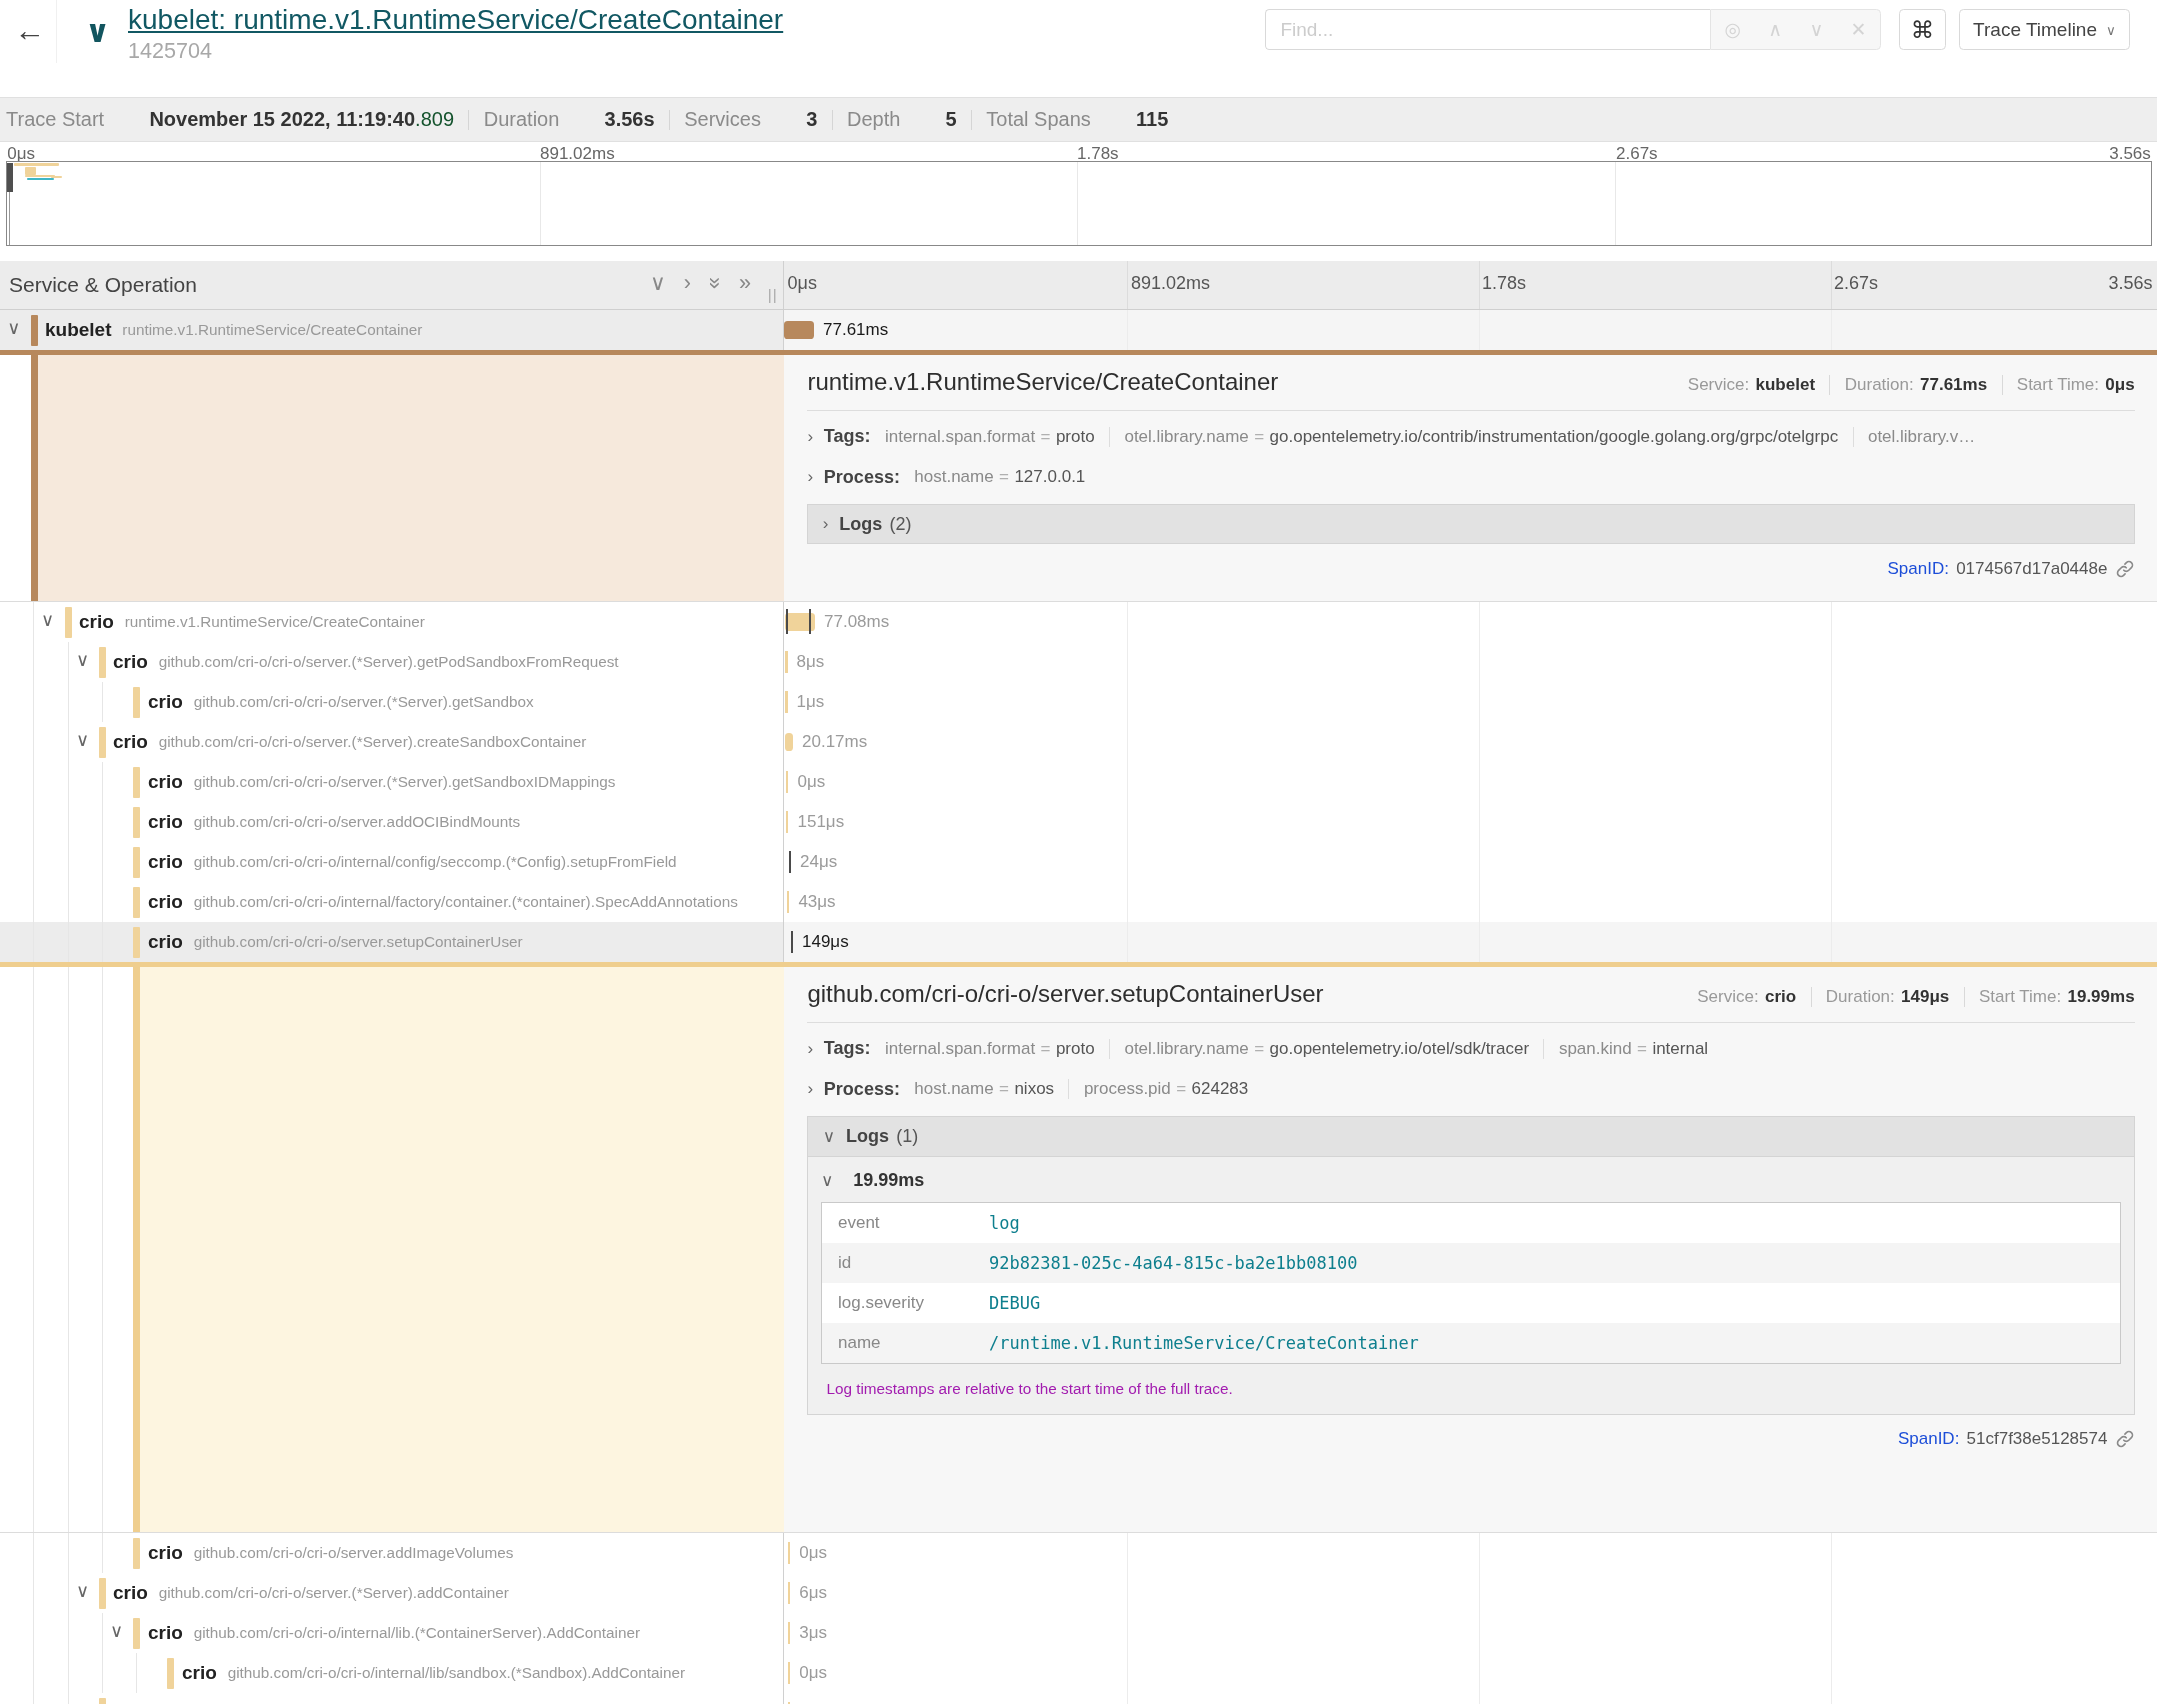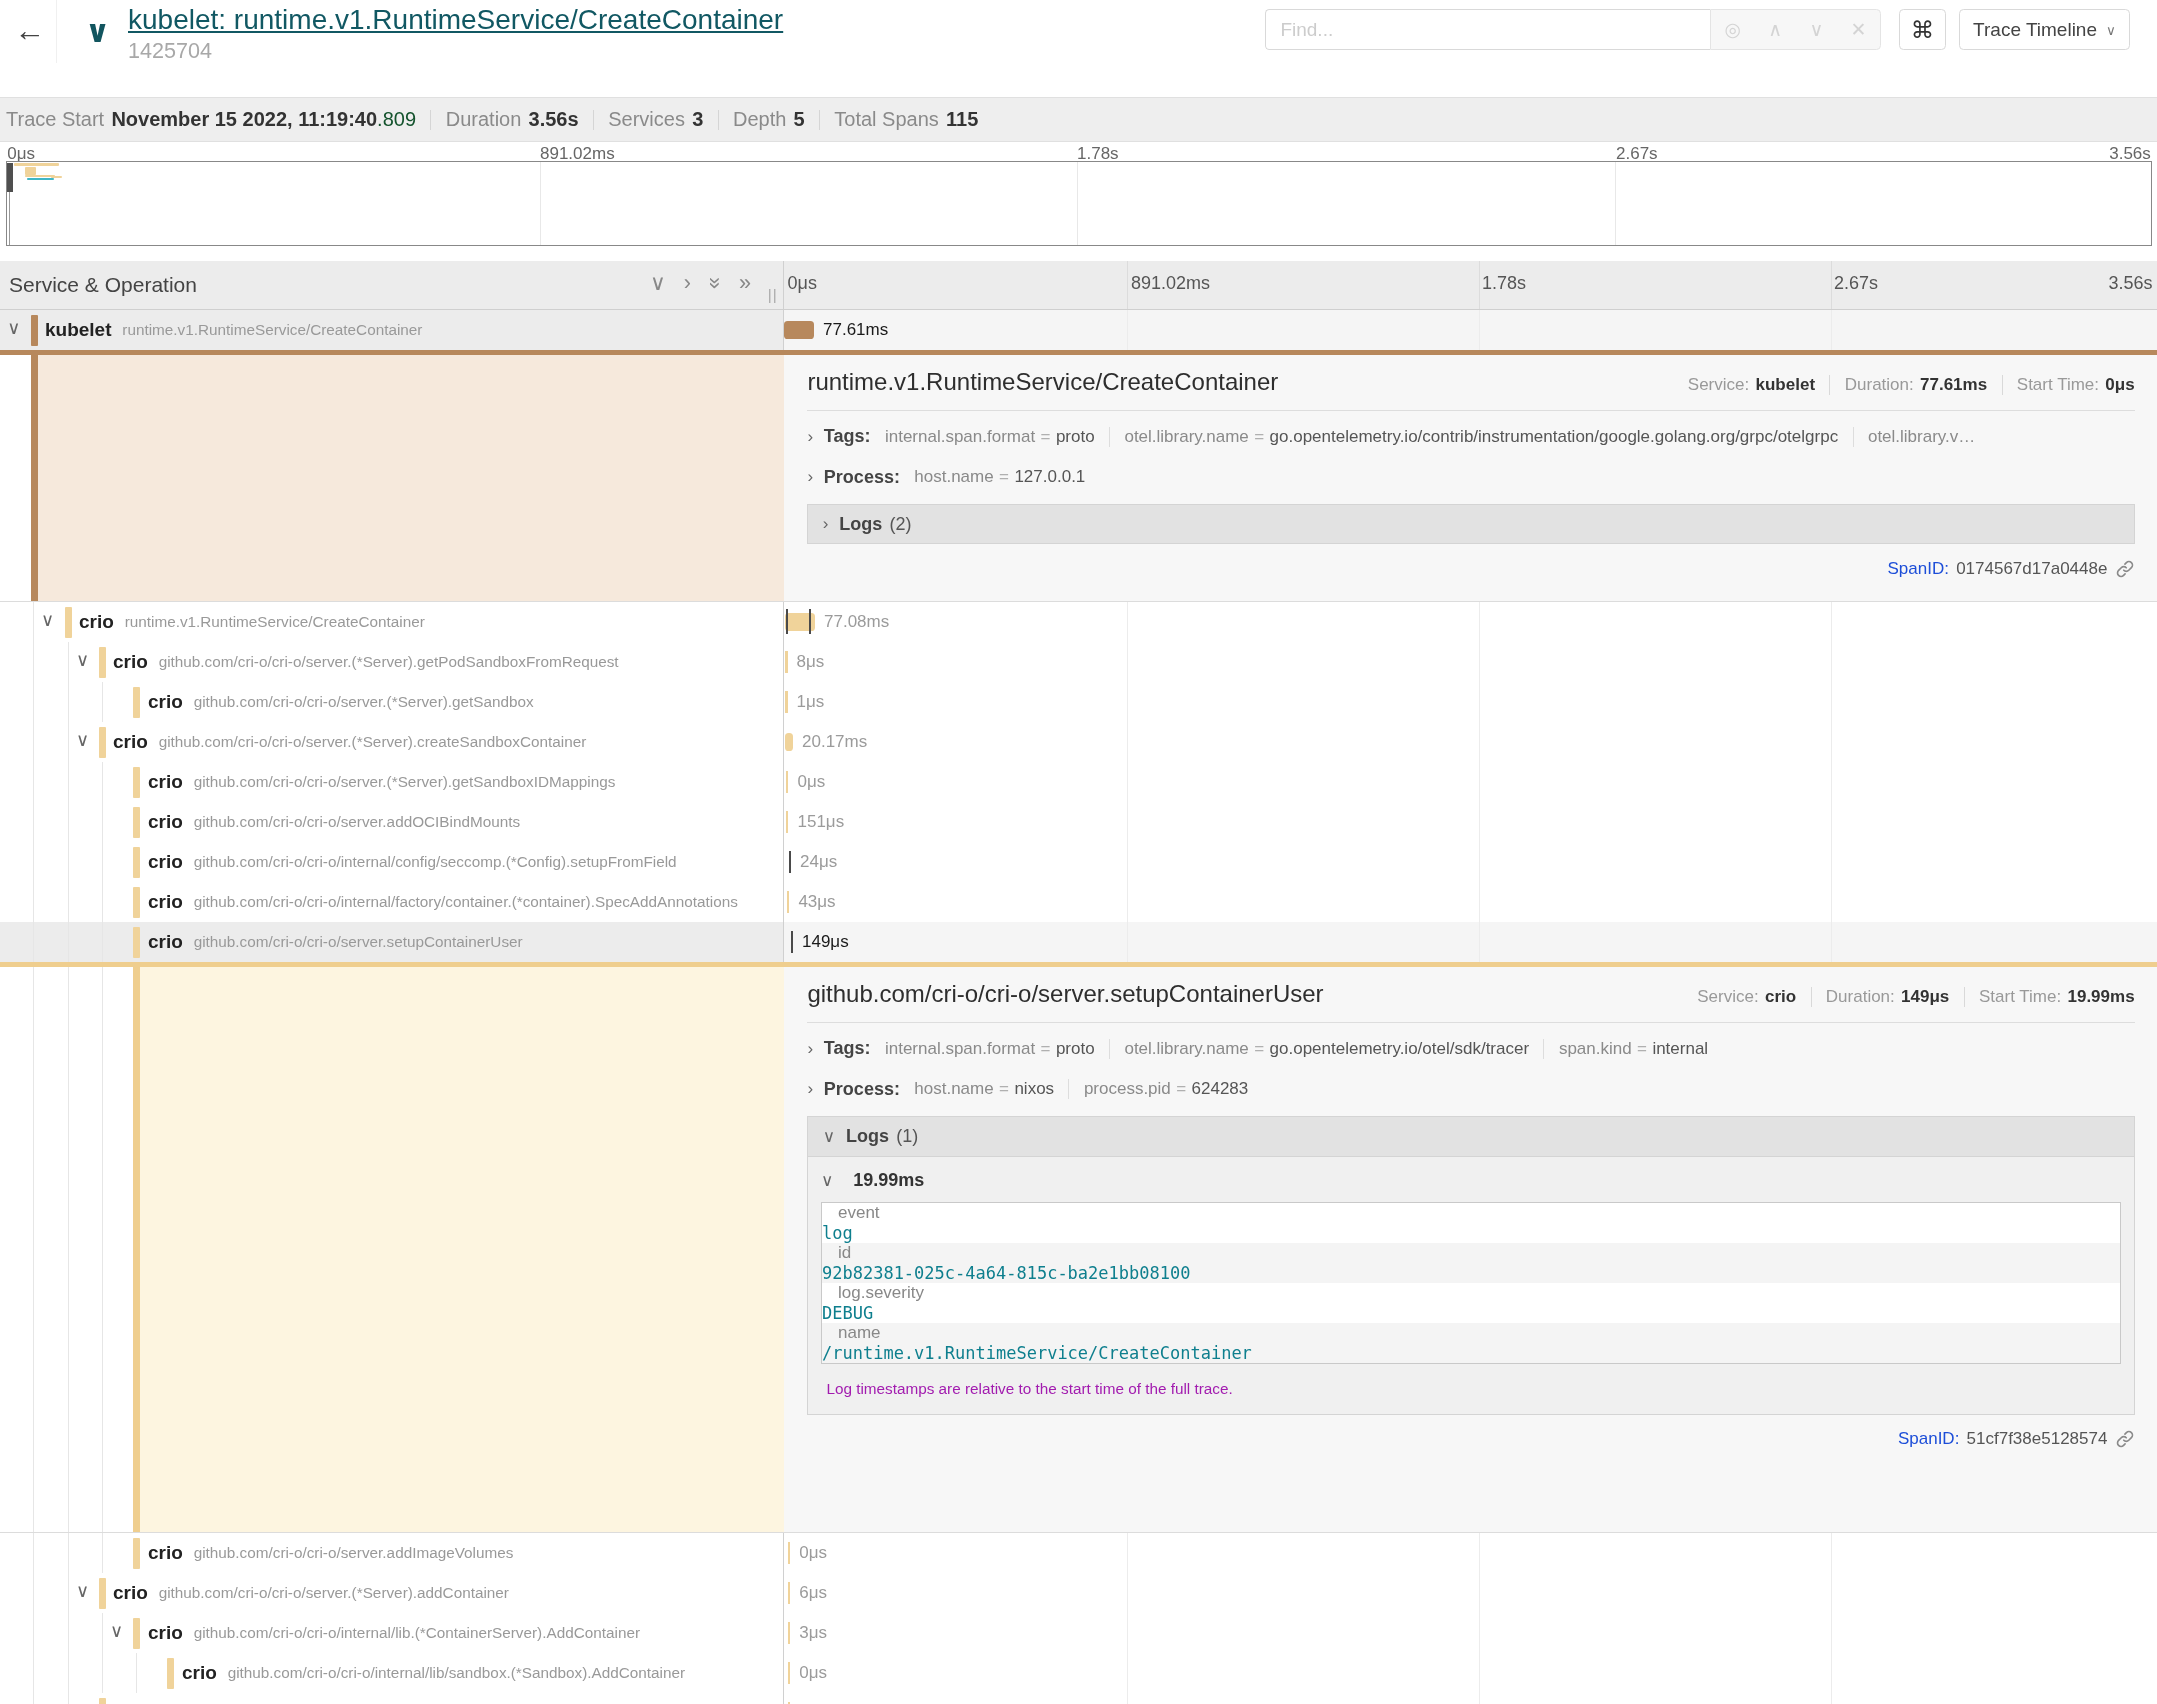--- a/index.html
+++ b/index.html
@@ -28,21 +28,21 @@
              display:flex; align-items:center; justify-content:center; }
   .view-btn { position:absolute; left:1959px; top:9px; width:171px; height:41px; background:#fff;
               border:0.9px solid #d9d9d9; border-radius:4.5px; font-size:19px; color:#444;
               display:flex; align-items:center; justify-content:center; gap:9px; }
   .view-btn .vchev { font-size:13.5px; color:#777; }
 
   
   .sum { height:45px; background:#eeeeee; border-top:0.9px solid #e0e0e0; border-bottom:0.9px solid #e0e0e0;
          display:flex; align-items:center; padding-left:6px; font-size:20px; }
   .sum .lab { color:#8a8a8a; margin-right:7.2px; }
-  .sum .val { color:#333; font-weight:bold; }
+  .sum .val { color:#333; font-weight:bold;margin-left:38px; }
   .sum .valdim { color:#14532d; font-weight:normal; }
   .sum .sep { width:0.9px; height:20px; background:#d5d5d5; margin:0 14.4px; }
 
   
   .mini { position:relative; height:119px; background:#fff; }
   .mini .tick { position:absolute; top:1.8px; font-size:17px; color:#666; }
   .mini-canvas { position:absolute; left:6.3px; right:6.3px; top:19px; height:85px;
                  border:0.9px solid #888; background:#fff; }
   .mini-grid { position:absolute; top:0; bottom:0; width:0.9px; background:#e8e8e8; }
   .mini-bar { position:absolute; border-radius:0.9px; }
@@ -107,21 +107,21 @@
   .d-spanid { display:flex; justify-content:flex-end; align-items:center; margin-top:14.4px; gap:7.2px; }
   .sid-l { font-size:17px; color:#1d4ed8; }
   .sid-v { font-size:17px; color:#555; }
 
   .logs-block { margin-top:12.6px; border:0.9px solid #d4d4d4; background:#f0f0f0; }
   .logs-block .logs-bar { margin-top:0; border:none; border-bottom:0.9px solid #d4d4d4; }
   .logs-content { padding:12.6px 12.6px 16px 12.6px; }
   .log-entry-hdr { display:flex; align-items:center; gap:9px; }
   .log-entry-hdr .t { font-size:18px; font-weight:bold; color:#333; }
   .log-table { margin-top:10.8px; background:#fff; border:0.9px solid #c9c9c9; }
-  .log-tr { display:flex; height:40px; align-items:flex-start;flex-direction:column; }
+  .log-tr { display:flex; height:40px; align-items:center; }
   .log-tr:nth-child(even) { background:#f4f4f4; }
   .log-k { width:167px; padding-left:16px; font-size:17px; color:#888; flex:none; }
   .log-v { font-family:"DejaVu Sans Mono","Liberation Mono",monospace; font-size:17px; color:#0e7f8e; }
   .log-foot { margin-top:16px; padding-left:5.4px; font-size:15.3px; color:#a21caf; }
 </style>
 </head>
 <body>
 
 <div class="app">
 

